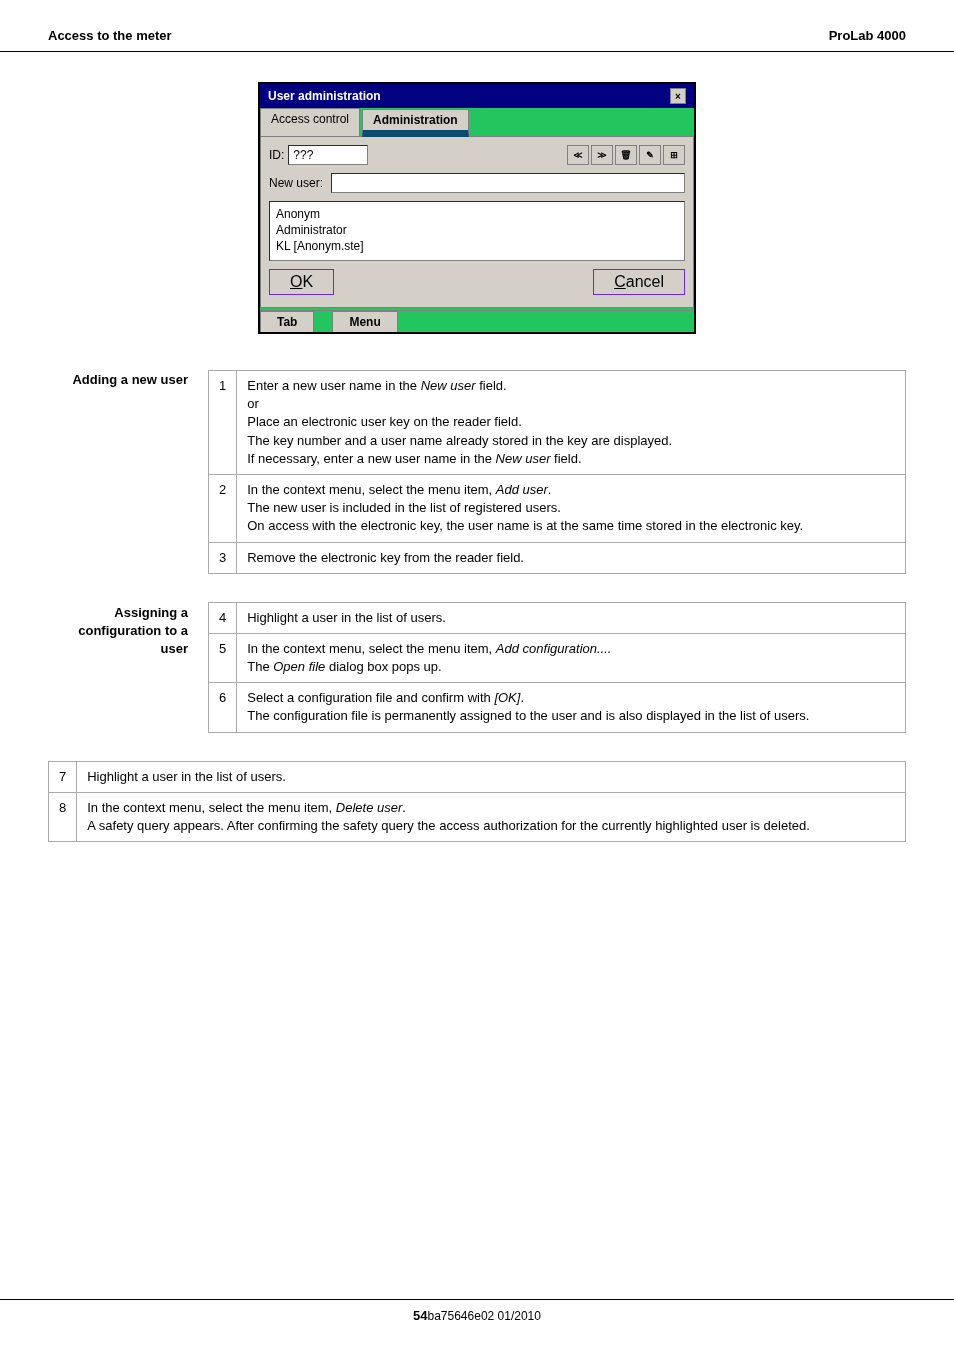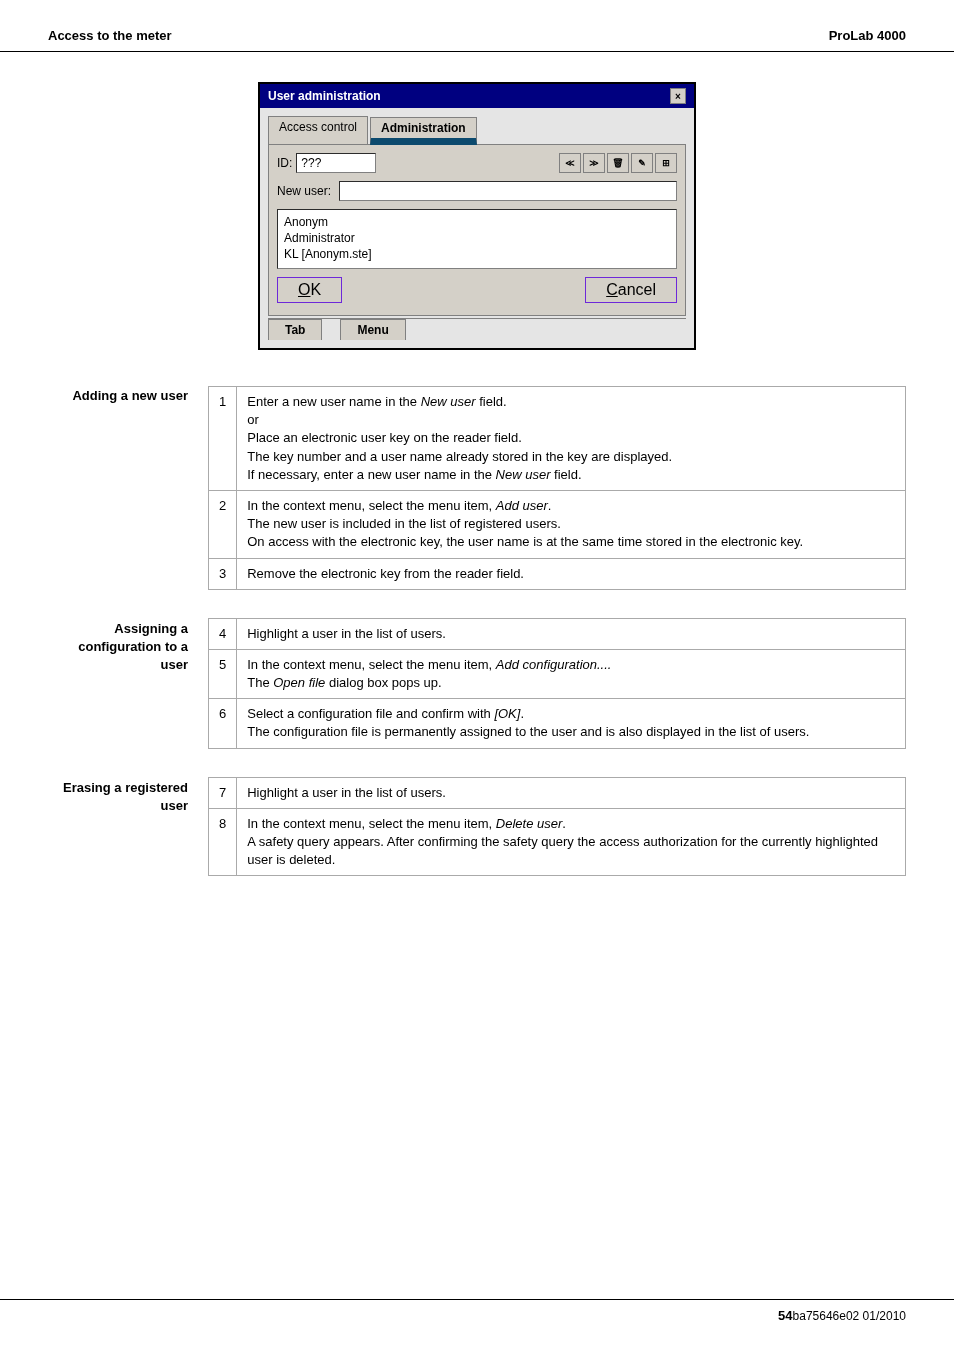--- a/index.html
+++ b/index.html
@@ -65,22 +65,21 @@
       color: #000;
       width: 16px;
       height: 16px;
       font-size: 10px;
       display: flex;
       align-items: center;
       justify-content: center;
       cursor: pointer;
     }
     .dialog-body {
-      padding: 8px;
-      background: #e5e5e5;
+      background: #22c55e;
     }
 
     
     .dialog-tabs {
       display: flex;
       margin-bottom: 0;
       border-bottom: 1px solid #808080;
     }
     .dialog-tab {
       padding: 3px 10px;
@@ -244,21 +243,21 @@
       font-size: 13px;
     }
     .step-text {
       font-size: 13px;
     }
     .italic { font-style: italic; }
 
     
     .page-footer {
       display: flex;
-      justify-content: flex-end;
+      justify-content: center;
       align-items: center;
       padding: 8px 48px;
       border-top: 1.5px solid #000;
       margin-top: 30px;
       position: absolute;
       bottom: 20px;
       left: 0;
       right: 0;
     }
     .page-footer-left {
@@ -416,21 +415,20 @@
             The configuration file is permanently assigned to the user and is also displayed in the list of users.
           </td>
         </tr>
       </tbody>
         </table>
     </div>
   </div>
 
   <div class="instruction-section">
     <div class="instruction-header">
-      <div class="section-label" style="text-align:right; line-height:1.4;">Erasing a registered<br>user</div>
       <table class="instruction-table">
         <tbody>
             <tr>
           <td class="step-num">7</td>
           <td class="step-text">
             Highlight a user in the list of users.
           </td>
         </tr>
         <tr>
           <td class="step-num">8</td>

